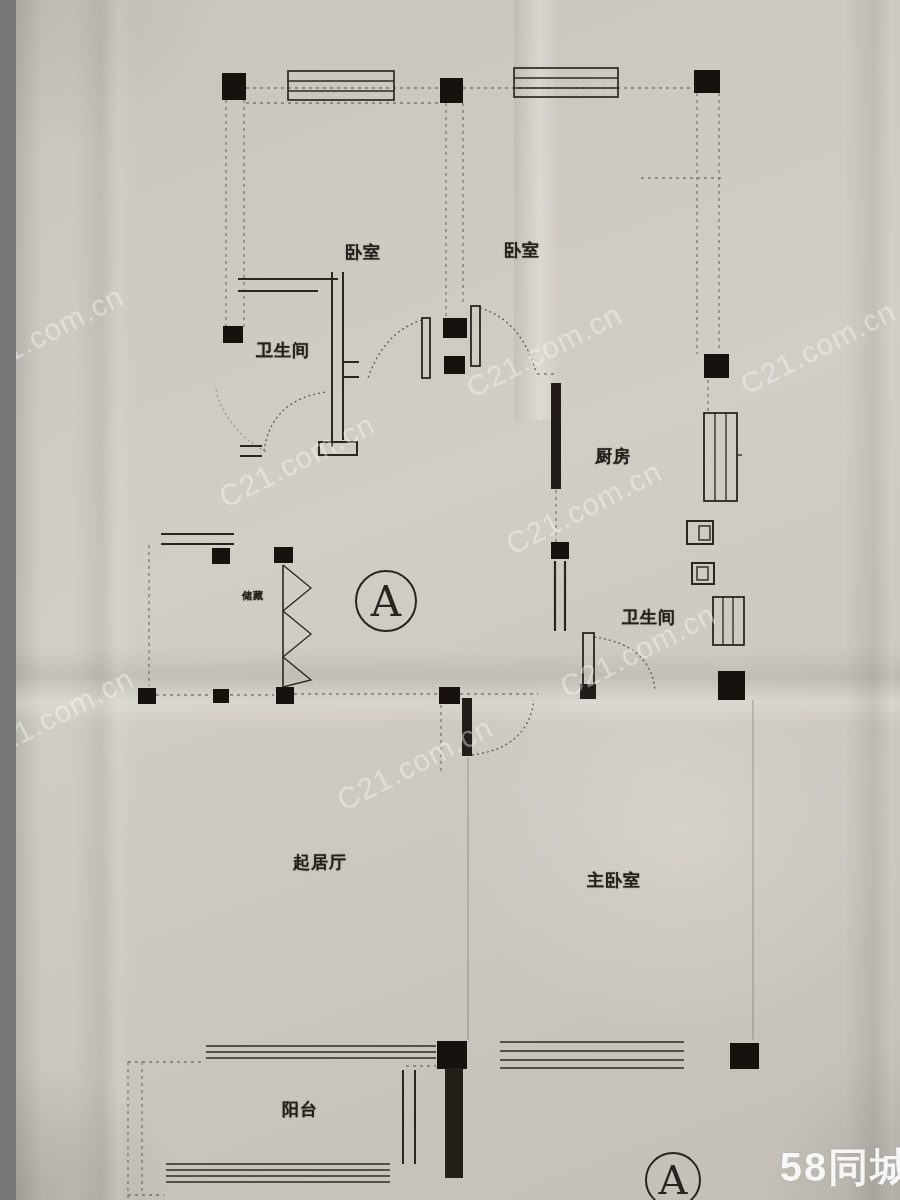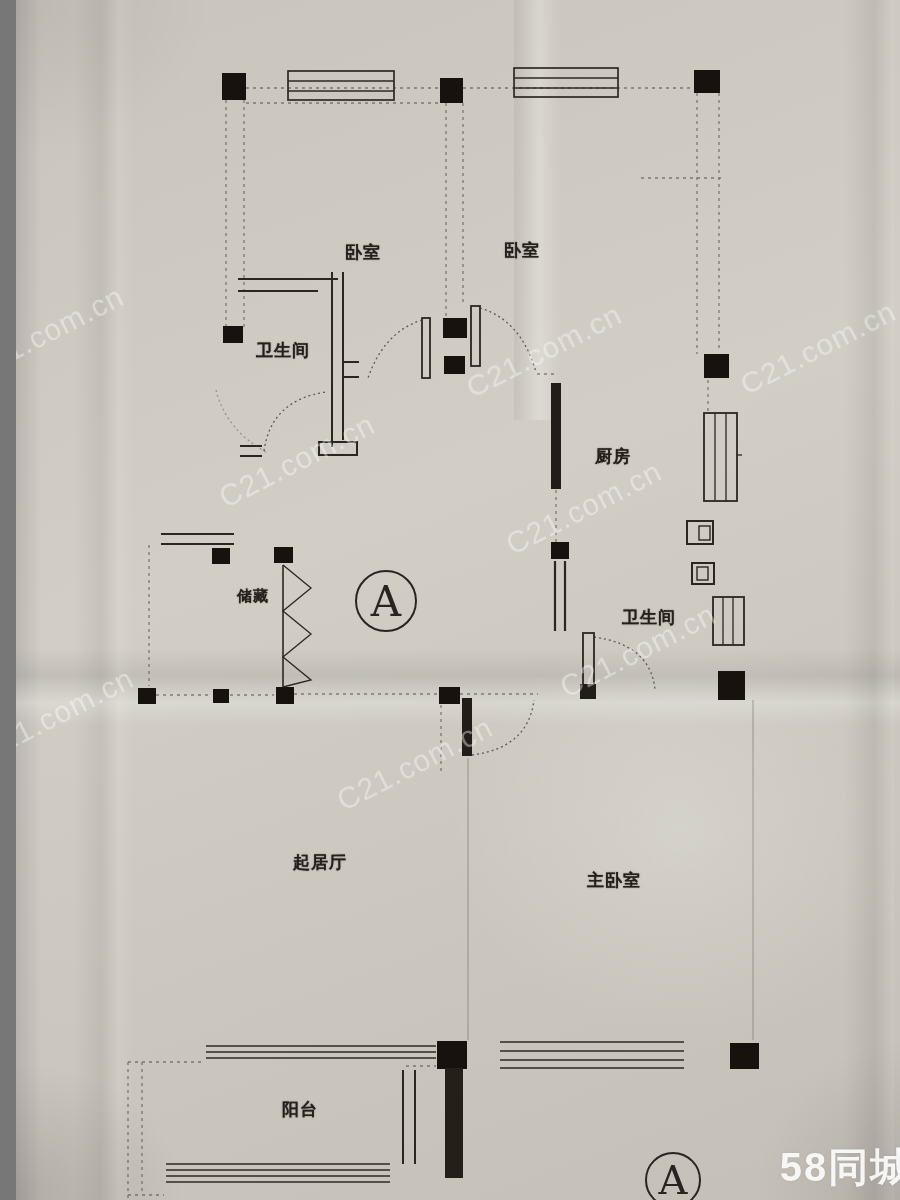--- a/index.html
+++ b/index.html
@@ -22,21 +22,21 @@
   .corner-br{left:740px;top:1040px;width:160px;height:160px;background:radial-gradient(ellipse at 100% 100%,rgba(0,0,0,.10),rgba(0,0,0,0) 72%);}
   .corner-tl{left:0;top:0;width:200px;height:160px;background:radial-gradient(ellipse at 0% 0%,rgba(0,0,0,.06),rgba(0,0,0,0) 70%);}
   
   svg.plan{position:absolute;left:0;top:0;}
   
   .room-label{
     position:absolute;transform:translate(-50%,-50%);
     font-size:17px;font-weight:700;color:#241f1a;letter-spacing:1px;white-space:nowrap;
     text-shadow:0 0 1.2px rgba(36,31,26,.75);
   }
-  .room-label.small{font-size:15px;}
+  .room-label.small{font-size:10px;}
   
   .marker{
     position:absolute;transform:translate(-50%,-50%);
     border:2.5px solid #29241f;border-radius:50%;
     display:flex;align-items:center;justify-content:center;
     font-family:"DejaVu Serif","Liberation Serif",serif;
     color:#29241f;background:transparent;
   }
   .marker.m1{width:62px;height:62px;font-size:42px;}
   .marker.m2{width:56px;height:56px;font-size:40px;}

